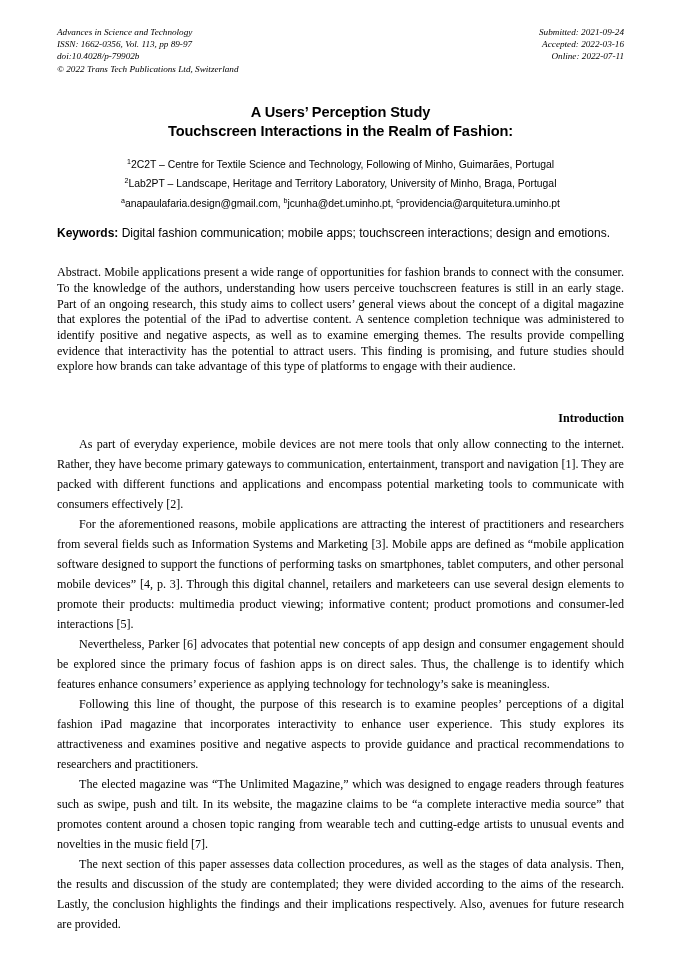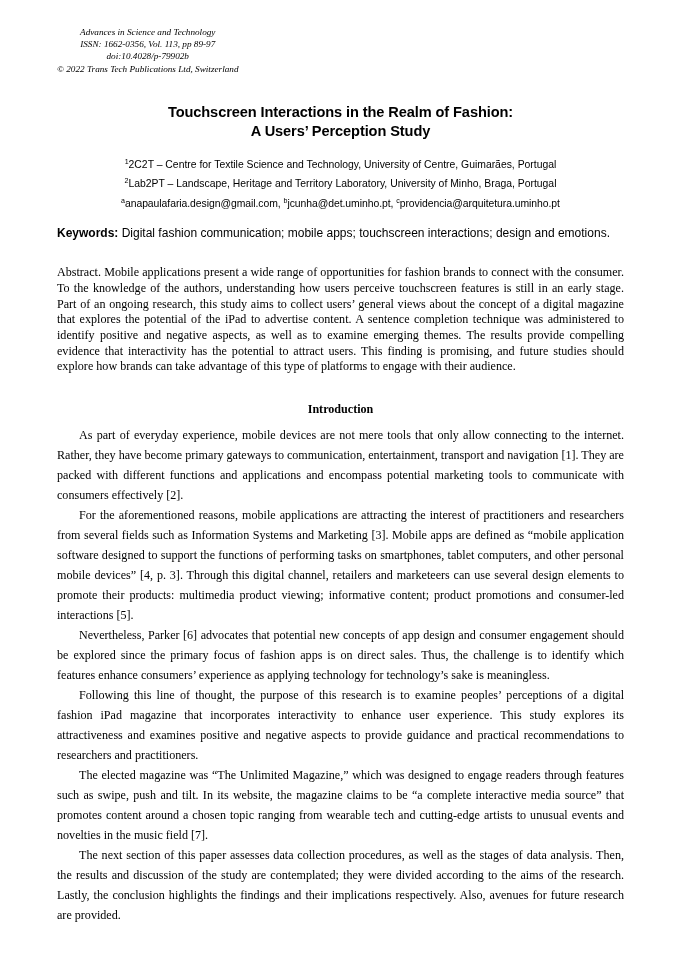--- a/index.html
+++ b/index.html
@@ -29,21 +29,21 @@
   .journal-header {
     display: flex;
     justify-content: space-between;
     align-items: flex-start;
     font-family: "Liberation Serif", "DejaVu Serif", serif;
     font-style: italic;
     font-size: 9.2px;
     line-height: 12.2px;
     margin-top: 2px;
   }
-  .journal-header .left { text-align: center; }
+  .journal-header .left { text-align: left; }
   .journal-header .right { text-align: right; padding-top: 0px; }
   .journal-header div > div { white-space: nowrap; }
 
   
   .title-block {
     text-align: center;
     margin-top: 28px;
     font-family: "Liberation Sans", "DejaVu Sans", sans-serif;
     font-weight: bold;
     font-size: 14.6px;
@@ -101,25 +101,25 @@
     font-size: 12.1px;
     line-height: 15.7px;
     text-align: justify;
     text-justify: inter-word;
     hyphens: none;
   }
   .abstract b { font-weight: normal; }
 
   
   .section-heading {
-    margin-top: 27px;
+    margin-top: 36px;
     font-size: 12.1px;
     font-weight: bold;
     line-height: 15.7px;
-    text-align: center;
+    text-align: right;
   }
 
   
   .body-par {
     font-size: 12.1px;
     line-height: 20px;
     text-align: justify;
     text-justify: inter-word;
     text-indent: 22px;
     margin: 0;
@@ -132,30 +132,35 @@
 
 <div class="page">
 
   <div class="journal-header">
     <div class="left">
       <div>Advances in Science and Technology</div>
       <div>ISSN: 1662-0356, Vol. 113, pp 89-97</div>
       <div>doi:10.4028/p-79902b</div>
       <div>© 2022 Trans Tech Publications Ltd, Switzerland</div>
     </div>
+    <div class="right">
+      <div>Submitted: 2021-09-24</div>
+      <div>Accepted: 2022-03-16</div>
+      <div>Online: 2022-07-11</div>
+    </div>
   </div>
 
   <div class="title-block">
+    <span class="title-line">A Users’ Perception Study</span>
     <span class="title-line">Touchscreen Interactions in the Realm of Fashion:</span>
-    <span class="title-line">A Users’ Perception Study</span>
   </div>
 
 
   <div class="affiliations">
-    <span class="aff-line"><sup>1</sup><span>2C2T – Centre for Textile Science and Technology, University of Centre, Guimarães, Portugal</span></span>
+    <span class="aff-line"><sup>1</sup><span>2C2T – Centre for Textile Science and Technology, Following of Minho, Guimarães, Portugal</span></span>
     <span class="aff-line"><sup>2</sup><span>Lab2PT – Landscape, Heritage and Territory Laboratory, University of Minho, Braga, Portugal</span></span>
     <span class="aff-line emails"><sup>a</sup><span>anapaulafaria.design@gmail.com, </span><sup>b</sup><span>jcunha@det.uminho.pt, </span><sup>c</sup><span>providencia@arquitetura.uminho.pt</span></span>
   </div>
 
   <div class="keywords">
     <b>Keywords:</b><span> Digital fashion communication; mobile apps; touchscreen interactions; design and emotions.</span>
   </div>
 
   <div class="abstract">
     <b>Abstract.</b><span> Mobile applications present a wide range of opportunities for fashion brands to connect with the consumer. To the knowledge of the authors, understanding how users perceive touchscreen features is still in an early stage. Part of an ongoing research, this study aims to collect users’ general views about the concept of a digital magazine that explores the potential of the iPad to advertise content. A sentence completion technique was administered to identify positive and negative aspects, as well as to examine emerging themes. The results provide compelling evidence that interactivity has the potential to attract users. This finding is promising, and future studies should explore how brands can take advantage of this type of platforms to engage with their audience.</span>

